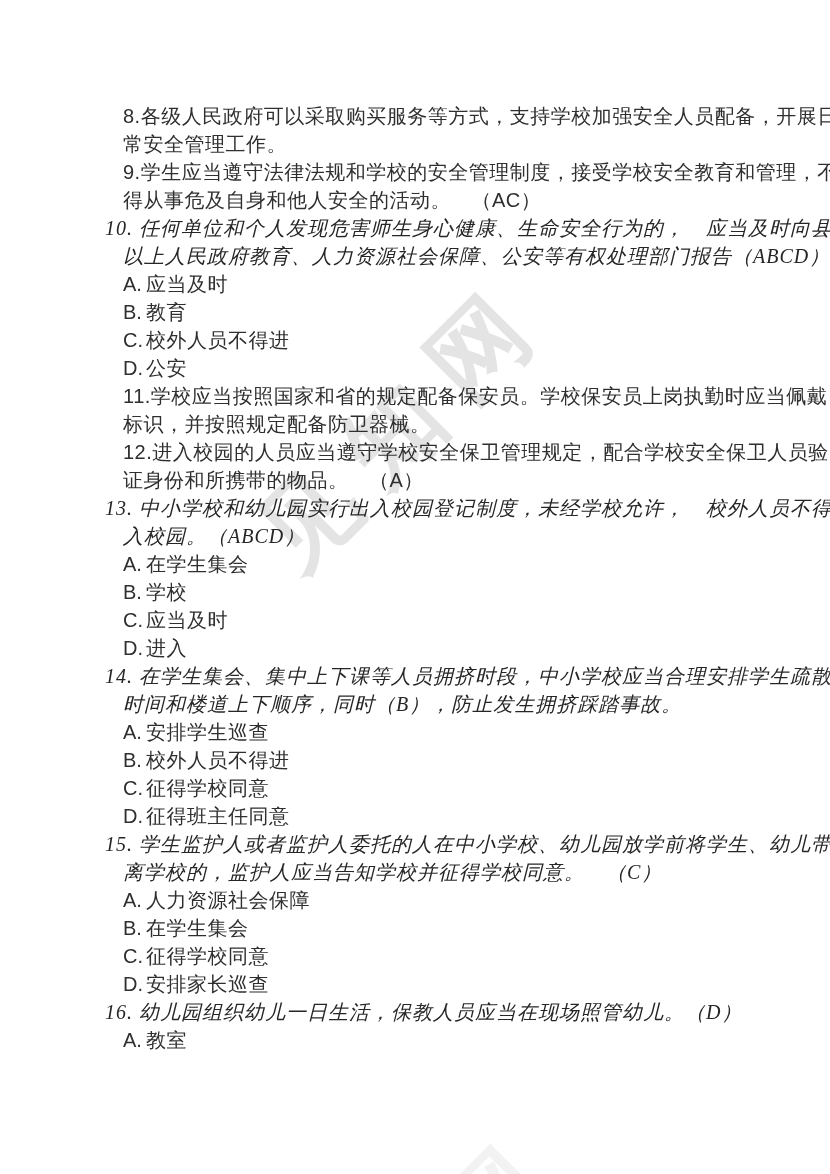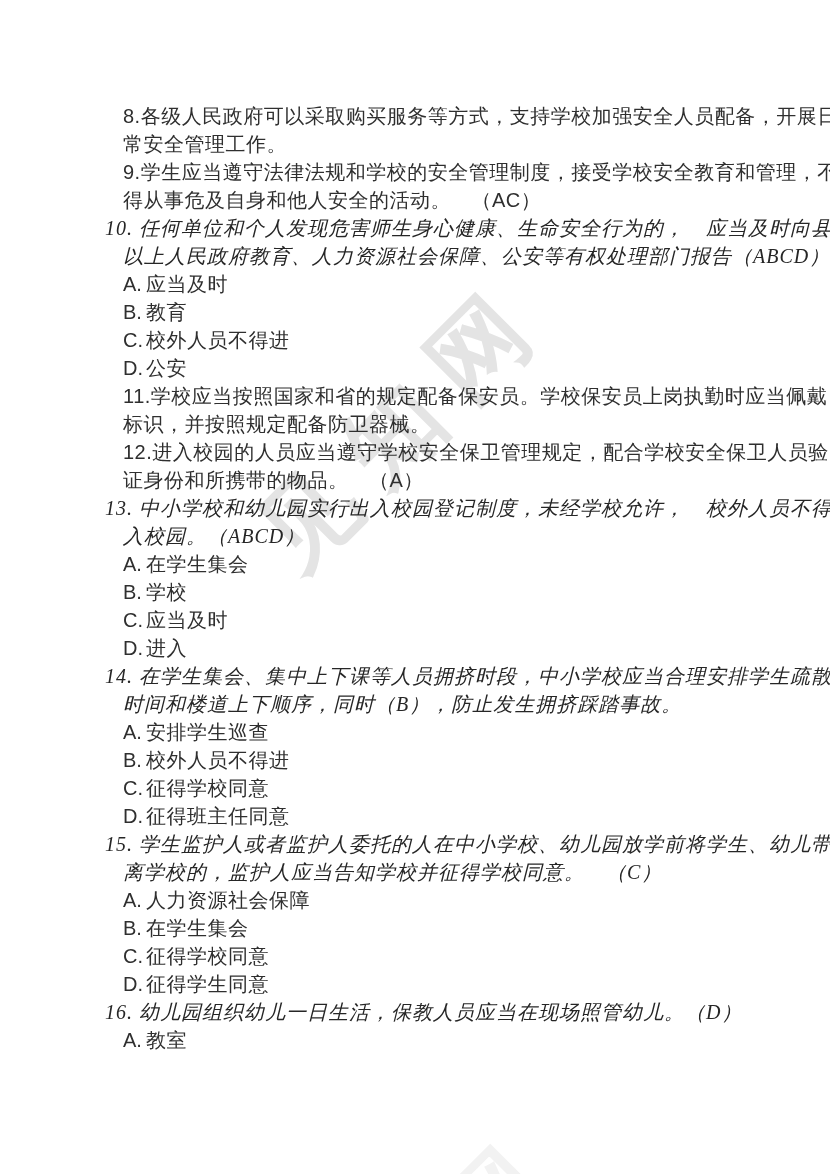--- a/index.html
+++ b/index.html
@@ -113,21 +113,21 @@
     <div class="line option"><span class="opt-letter">C.</span><span class="opt-text">征得学校同意</span></div>
     <div class="line option"><span class="opt-letter">D.</span><span class="opt-text">征得班主任同意</span></div>
   </section>
 
   <section class="question kaiti">
     <div class="line qtext outdent">15. 学生监护人或者监护人委托的人在中小学校、幼儿园放学前将学生、幼儿带</div>
     <div class="line qtext">离学校的，监护人应当告知学校并征得学校同意。　（C）</div>
     <div class="line option"><span class="opt-letter">A.</span><span class="opt-text">人力资源社会保障</span></div>
     <div class="line option"><span class="opt-letter">B.</span><span class="opt-text">在学生集会</span></div>
     <div class="line option"><span class="opt-letter">C.</span><span class="opt-text">征得学校同意</span></div>
-    <div class="line option"><span class="opt-letter">D.</span><span class="opt-text">征得学生同意</span></div>
+    <div class="line option"><span class="opt-letter">D.</span><span class="opt-text">安排家长巡查</span></div>
   </section>
 
   <section class="question kaiti">
     <div class="line qtext outdent">16. 幼儿园组织幼儿一日生活，保教人员应当在现场照管幼儿。（D）</div>
     <div class="line option"><span class="opt-letter">A.</span><span class="opt-text">教室</span></div>
   </section>
 
 </div>
 
 </body></html>

